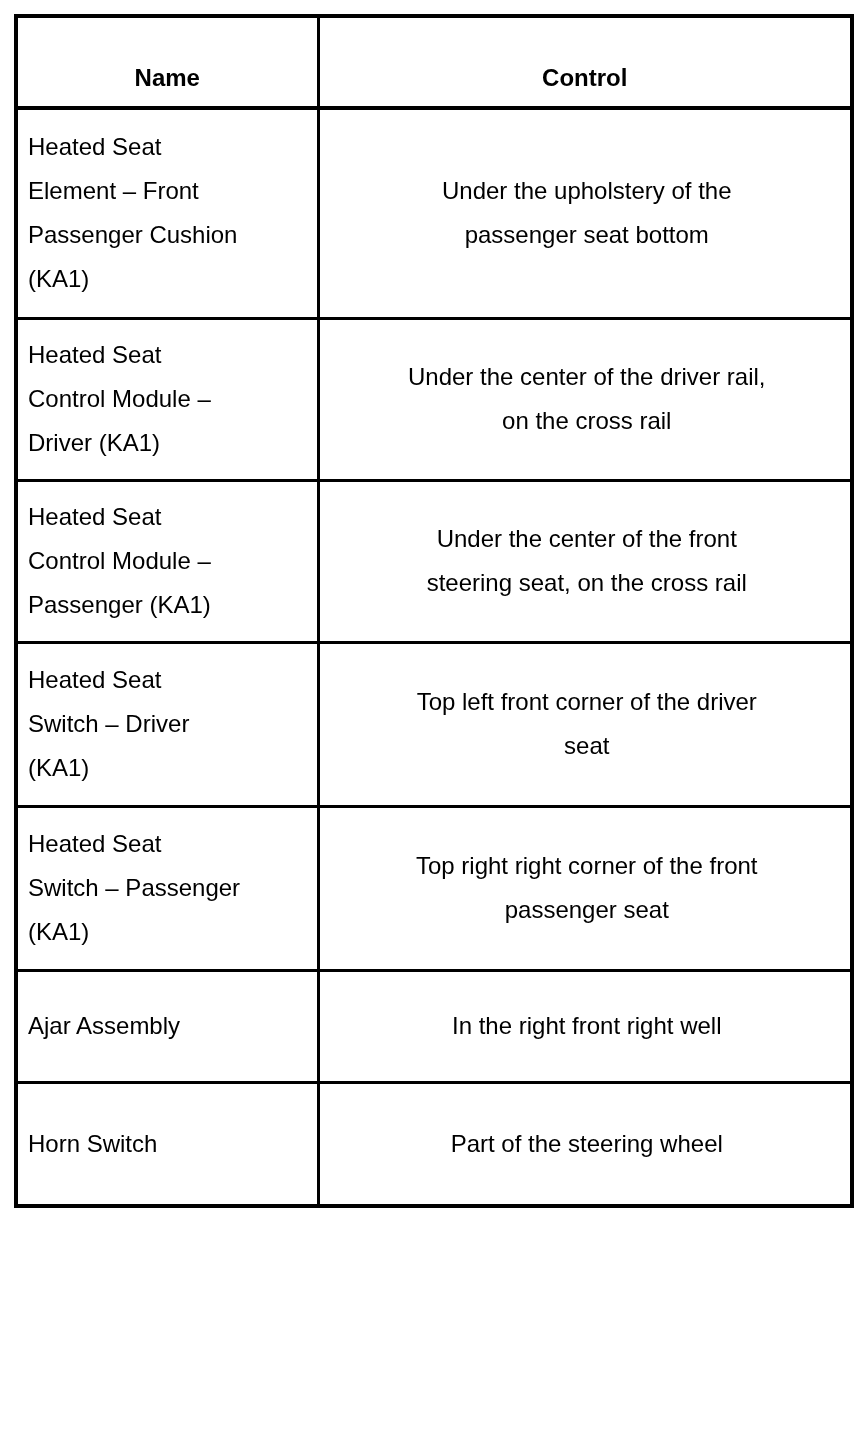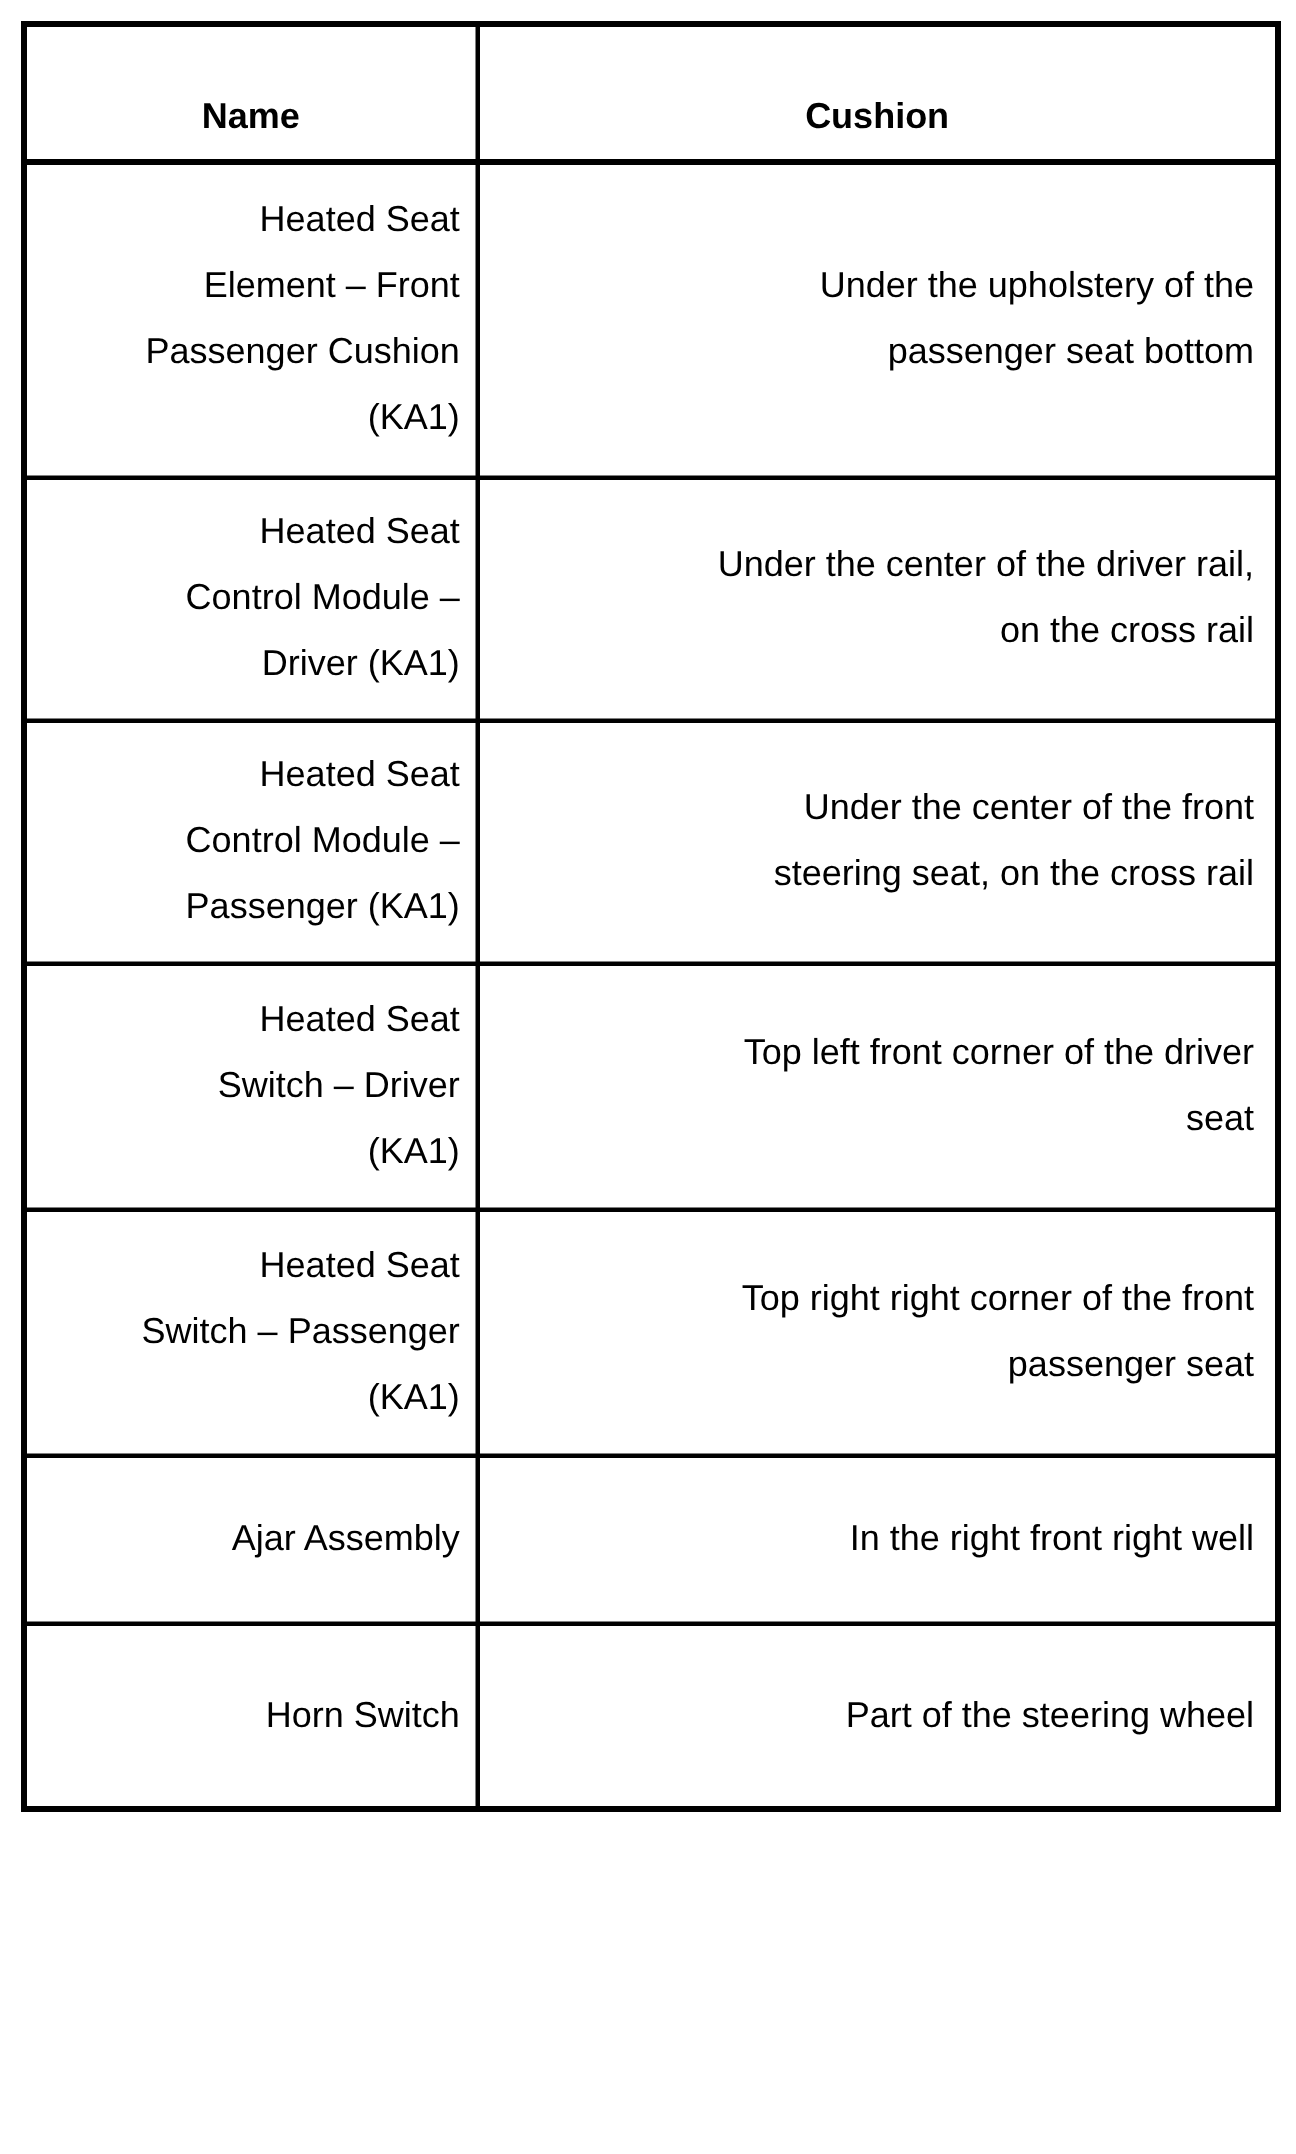--- a/index.html
+++ b/index.html
@@ -39,27 +39,27 @@
     height: 92px;
     vertical-align: bottom;
     text-align: center;
     font-weight: bold;
     padding: 0 6px 6px 6px;
     border-bottom-width: 4px;
   }
 
   
   td.name-cell {
-    text-align: right;
+    text-align: left;
     vertical-align: middle;
     white-space: pre-line;
     padding: 6px 10px;
   }
   td.loc-cell {
-    text-align: right;
+    text-align: center;
     vertical-align: middle;
     white-space: pre-line;
     padding: 6px 14px 6px 18px;
   }
 
   
   tr.r0 td { height: 210px; }
   tr.r1 td { height: 162px; }
   tr.r2 td { height: 162px; }
   tr.r3 td { height: 164px; }
@@ -73,21 +73,21 @@
 
 <div class="page">
   <table class="tbl">
     <colgroup>
       <col class="c-name">
       <col class="c-loc">
     </colgroup>
     <thead>
       <tr class="hdr">
         <th>Name</th>
-        <th>Cushion</th>
+        <th>Control</th>
       </tr>
     </thead>
     <tbody>
       <tr class="r0">
         <td class="name-cell">Heated Seat
 Element – Front
 Passenger Cushion
 (KA1)</td>
         <td class="loc-cell">Under the upholstery of the
 passenger seat bottom</td>

